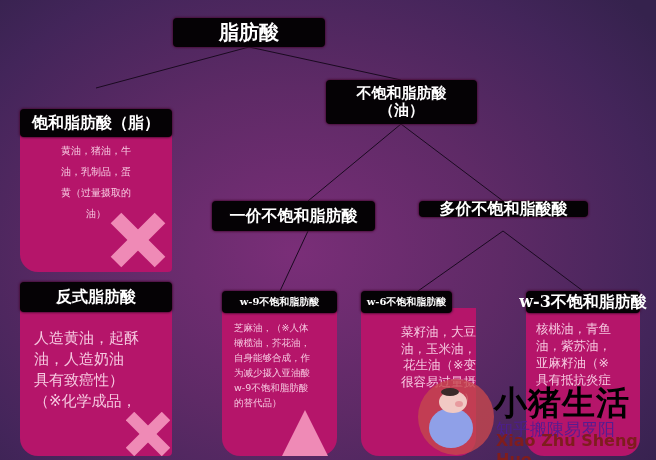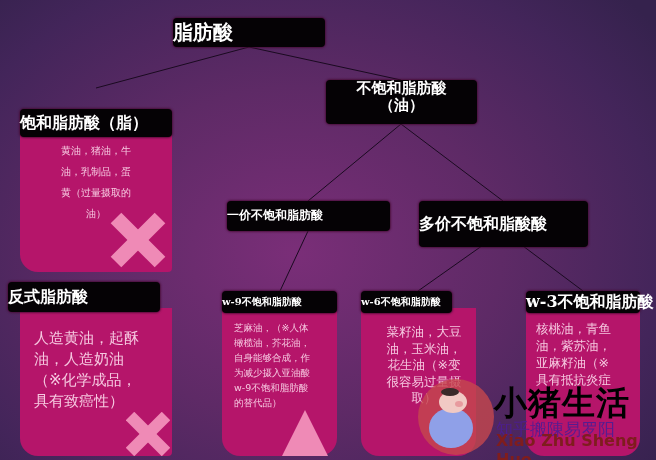--- a/index.html
+++ b/index.html
@@ -5,21 +5,21 @@
   html, body { margin:0; padding:0; }
   body {
     width:656px; height:460px; overflow:hidden; position:relative;
     font-family: "DejaVu Sans", sans-serif;
     background: radial-gradient(ellipse 70% 80% at 45% 55%, #7a2e78 0%, #5e2a66 45%, #43255a 80%, #35224d 100%);
   }
   svg.lines { position:absolute; left:0; top:0; width:656px; height:460px; }
   .hdr {
     position:absolute; background:#050205; color:#fff;
     border-radius:4px; box-shadow:0 0 2px 1px rgba(70,10,50,0.8);
-    display:flex; align-items:center; text-align:center;
+    display:flex; align-items:center; justify-content:center; text-align:center;
     font-family: "DejaVu Serif", serif; font-weight:bold; line-height:1.15;
     white-space:nowrap;
   }
   .body {
     position:absolute; background:#b5156a;
     border-radius:0 0 4px 18px;
   }
   .body-r { border-radius:0 0 18px 18px; }
   .txt {
     position:absolute; color:#f6c8e0; font-family:"DejaVu Sans", sans-serif;
@@ -57,46 +57,46 @@
   <div>油）</div>
 </div>
 <svg class="mark" style="left:110px; top:212px; width:56px; height:56px;" viewBox="0 0 56 56">
   <g stroke="#ef8ab6" stroke-width="15" stroke-linecap="butt">
     <line x1="6" y1="6" x2="50" y2="50"></line>
       <line x1="50" y1="6" x2="6" y2="50"></line>
   </g>
 </svg>
 
 <div class="body" style="left:20px; top:308px; width:152px; height:148px;"></div>
-<div class="hdr" style="left:8px; top:282px; width:152px; height:30px; font-size:16px;">
+<div class="hdr" style="left:20px; top:282px; width:152px; height:30px; font-size:16px;">
   <span>反式脂肪酸</span>
 </div>
 <div class="txt" style="left:34px; top:328px; width:136px; font-size:15px; line-height:21px; text-align:left;">
   <div>人造黄油，起酥</div>
   <div>油，人造奶油</div>
+  <div>具有致癌性）</div>
   <div>（※化学成品，</div>
-  <div>具有致癌性）</div>
 </div>
 <svg class="mark" style="left:126px; top:412px; width:44px; height:44px;" viewBox="0 0 44 44">
   <g stroke="#ef8ab6" stroke-width="12">
     <line x1="4" y1="4" x2="40" y2="40"></line>
       <line x1="40" y1="4" x2="4" y2="40"></line>
   </g>
 </svg>
 
 <div class="hdr" style="left:326px; top:80px; width:151px; height:44px; font-size:15px; flex-direction:column;">
   <span>不饱和脂肪酸</span>
   <span>（油）</span>
 </div>
 
-<div class="hdr" style="left:227px; top:201px; width:163px; height:30px; font-size:12px;">
+<div class="hdr" style="left:212px; top:201px; width:163px; height:30px; font-size:16px;">
   <span>一价不饱和脂肪酸</span>
 </div>
 
-<div class="hdr" style="left:419px; top:201px; width:169px; height:46px; font-size:16px;">
+<div class="hdr" style="left:419px; top:201px; width:169px; height:16px; font-size:16px;">
   <span>多价不饱和脂酸酸</span>
 </div>
 
 <div class="body body-r" style="left:222px; top:308px; width:115px; height:148px;"></div>
 <div class="hdr" style="left:222px; top:291px; width:115px; height:22px; font-size:10px;">
   <span>w-9不饱和脂肪酸</span>
 </div>
 <div class="txt" style="left:234px; top:320px; width:104px; font-size:9.5px; line-height:15px; text-align:left;">
   <div>芝麻油，（※人体</div>
   <div>橄榄油，芥花油，</div>
@@ -106,21 +106,21 @@
   <div>的替代品）</div>
 </div>
 <svg class="mark" style="left:282px; top:410px; width:46px; height:46px;" viewBox="0 0 46 46">
   <polygon points="23,0 46,46 0,46" fill="#ef8ab6"></polygon>
 </svg>
 
 <div class="body body-r" style="left:361px; top:308px; width:115px; height:148px;"></div>
 <div class="hdr" style="left:361px; top:291px; width:91px; height:22px; font-size:10px;">
   <span>w-6不饱和脂肪酸</span>
 </div>
-<div class="txt" style="left:372px; top:324px; width:104px; font-size:12.5px; line-height:16.5px; text-align:center;">
+<div class="txt" style="left:372px; top:324px; width:104px; font-size:12.5px; line-height:16.5px; text-align:right;">
   <div>菜籽油，大豆</div>
   <div>油，玉米油，</div>
   <div>花生油（※变</div>
   <div>很容易过量摄</div>
   <div>取）</div>
 </div>
 
 <div class="body body-r" style="left:526px; top:308px; width:114px; height:148px;"></div>
 <div class="hdr" style="left:526px; top:291px; width:114px; height:22px; font-size:16px;">
   <span>w-3不饱和脂肪酸</span>

